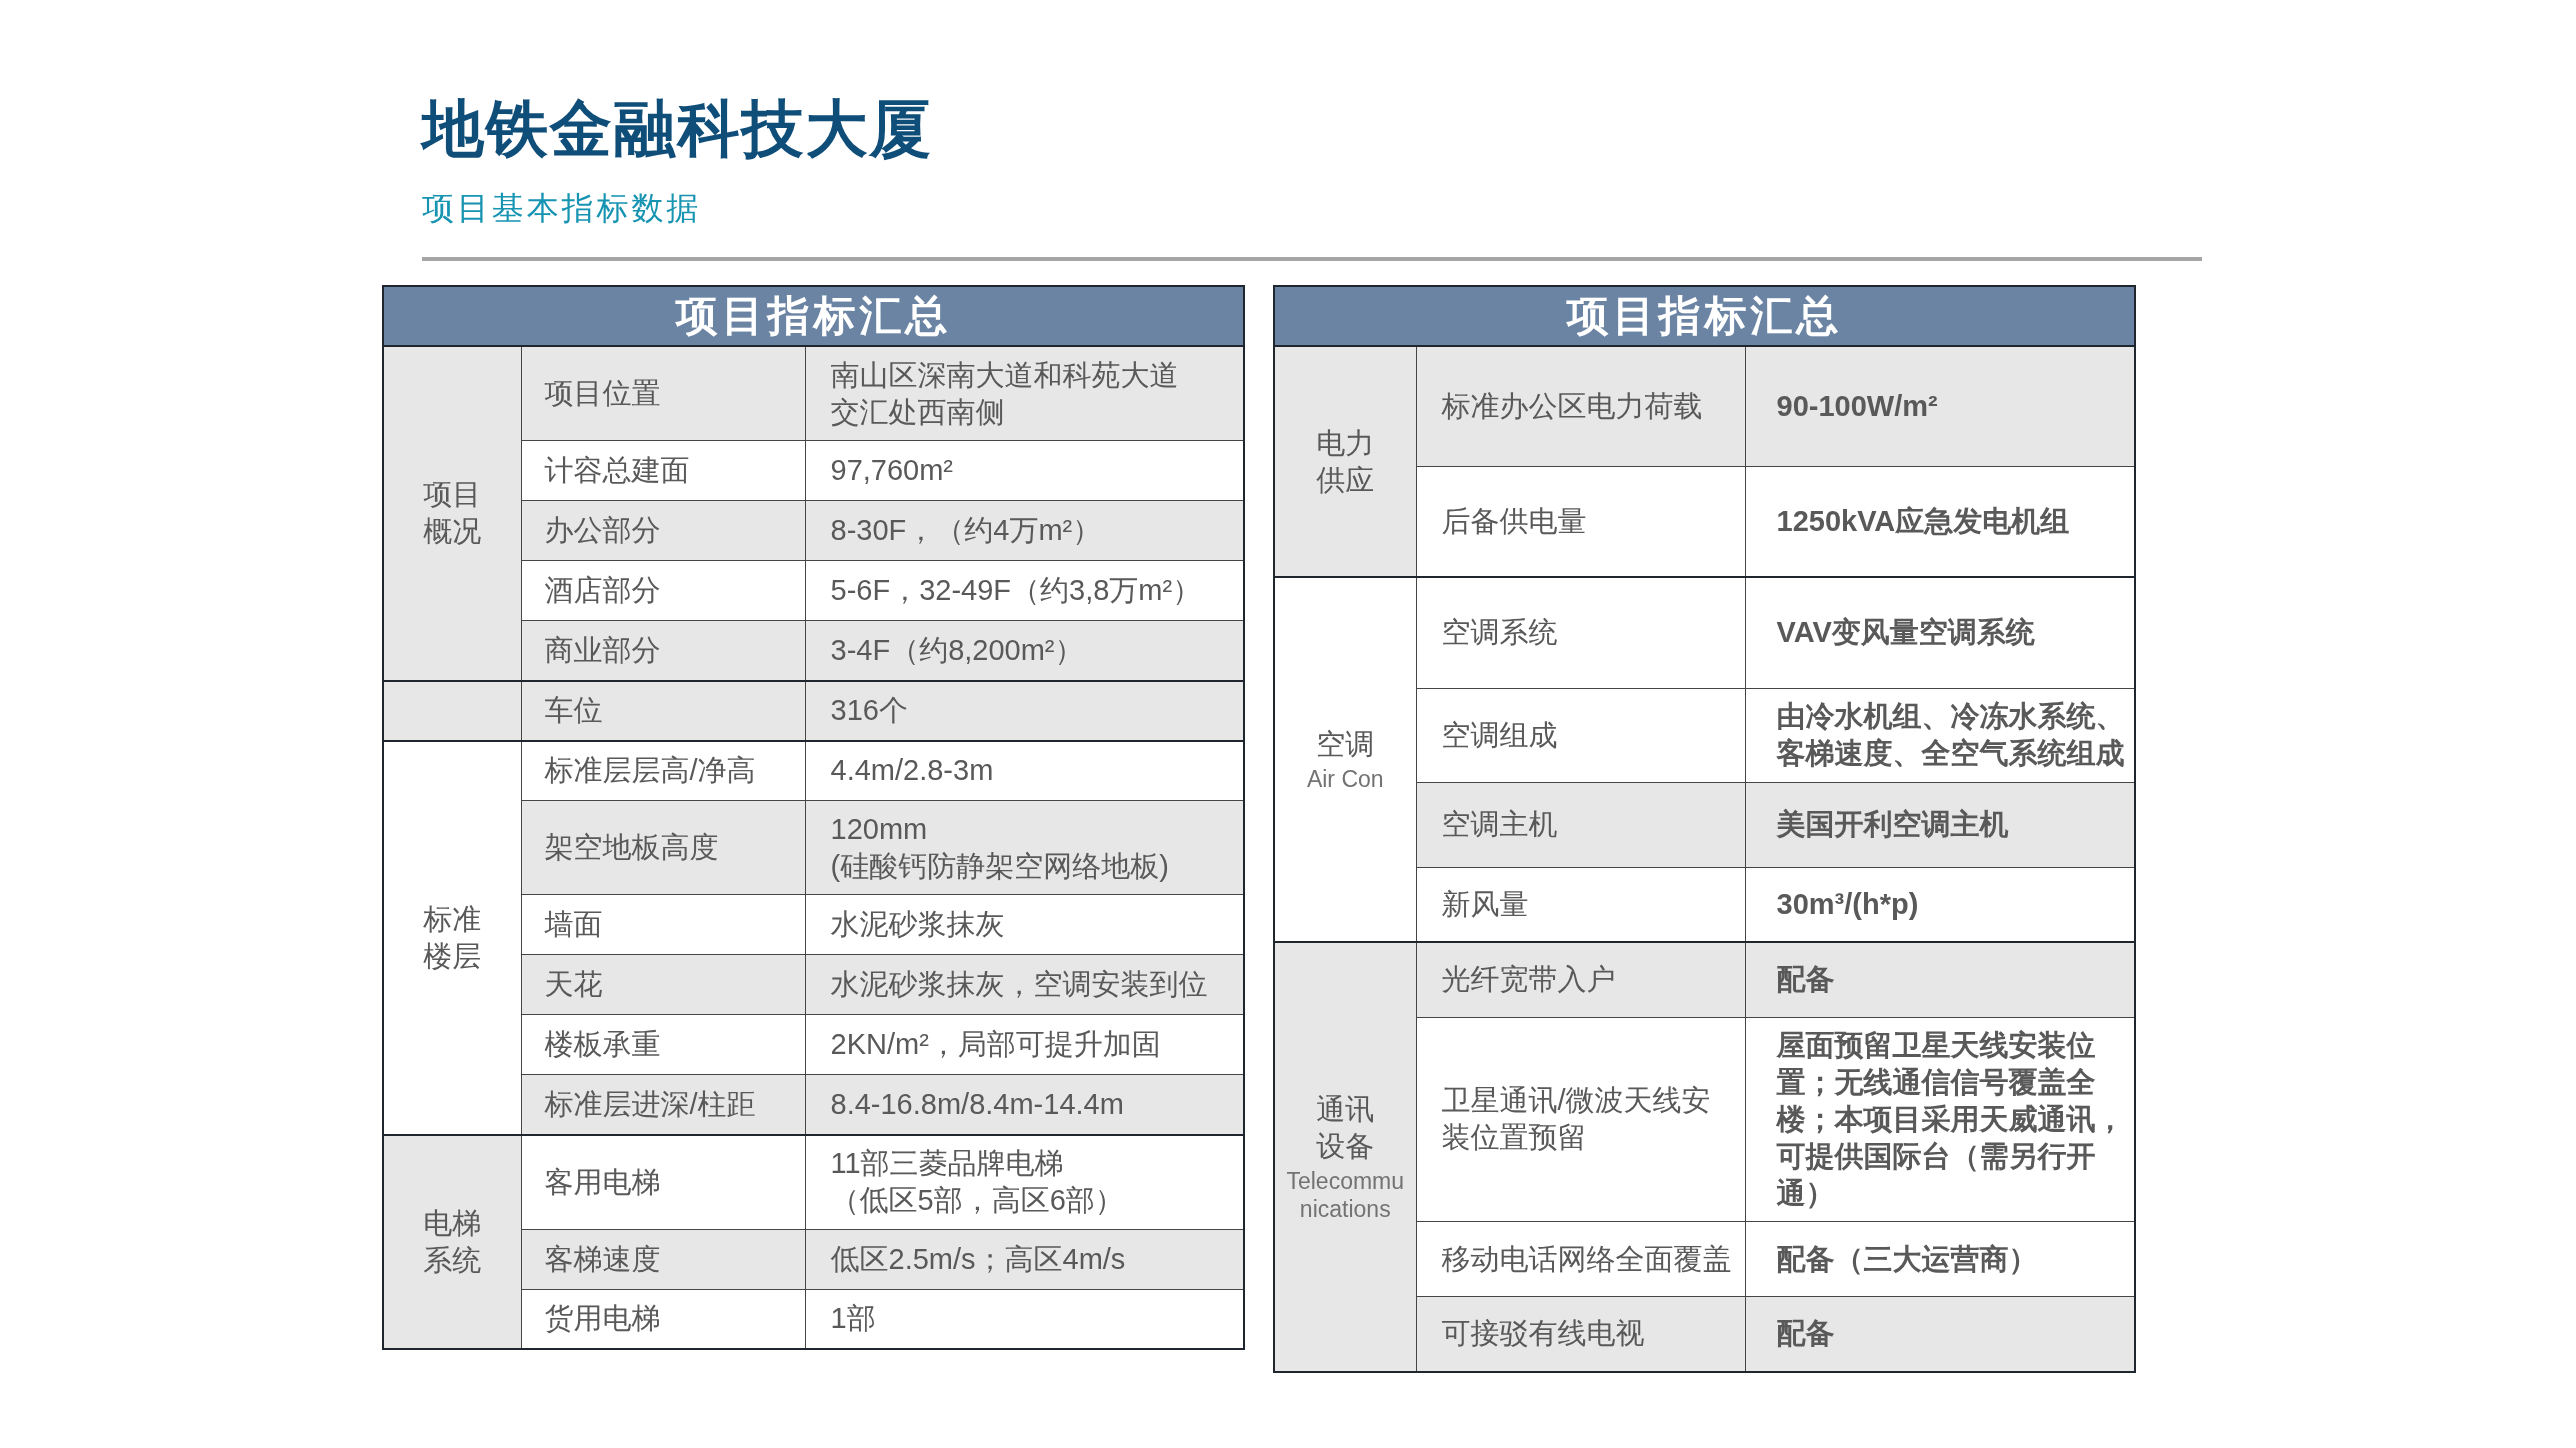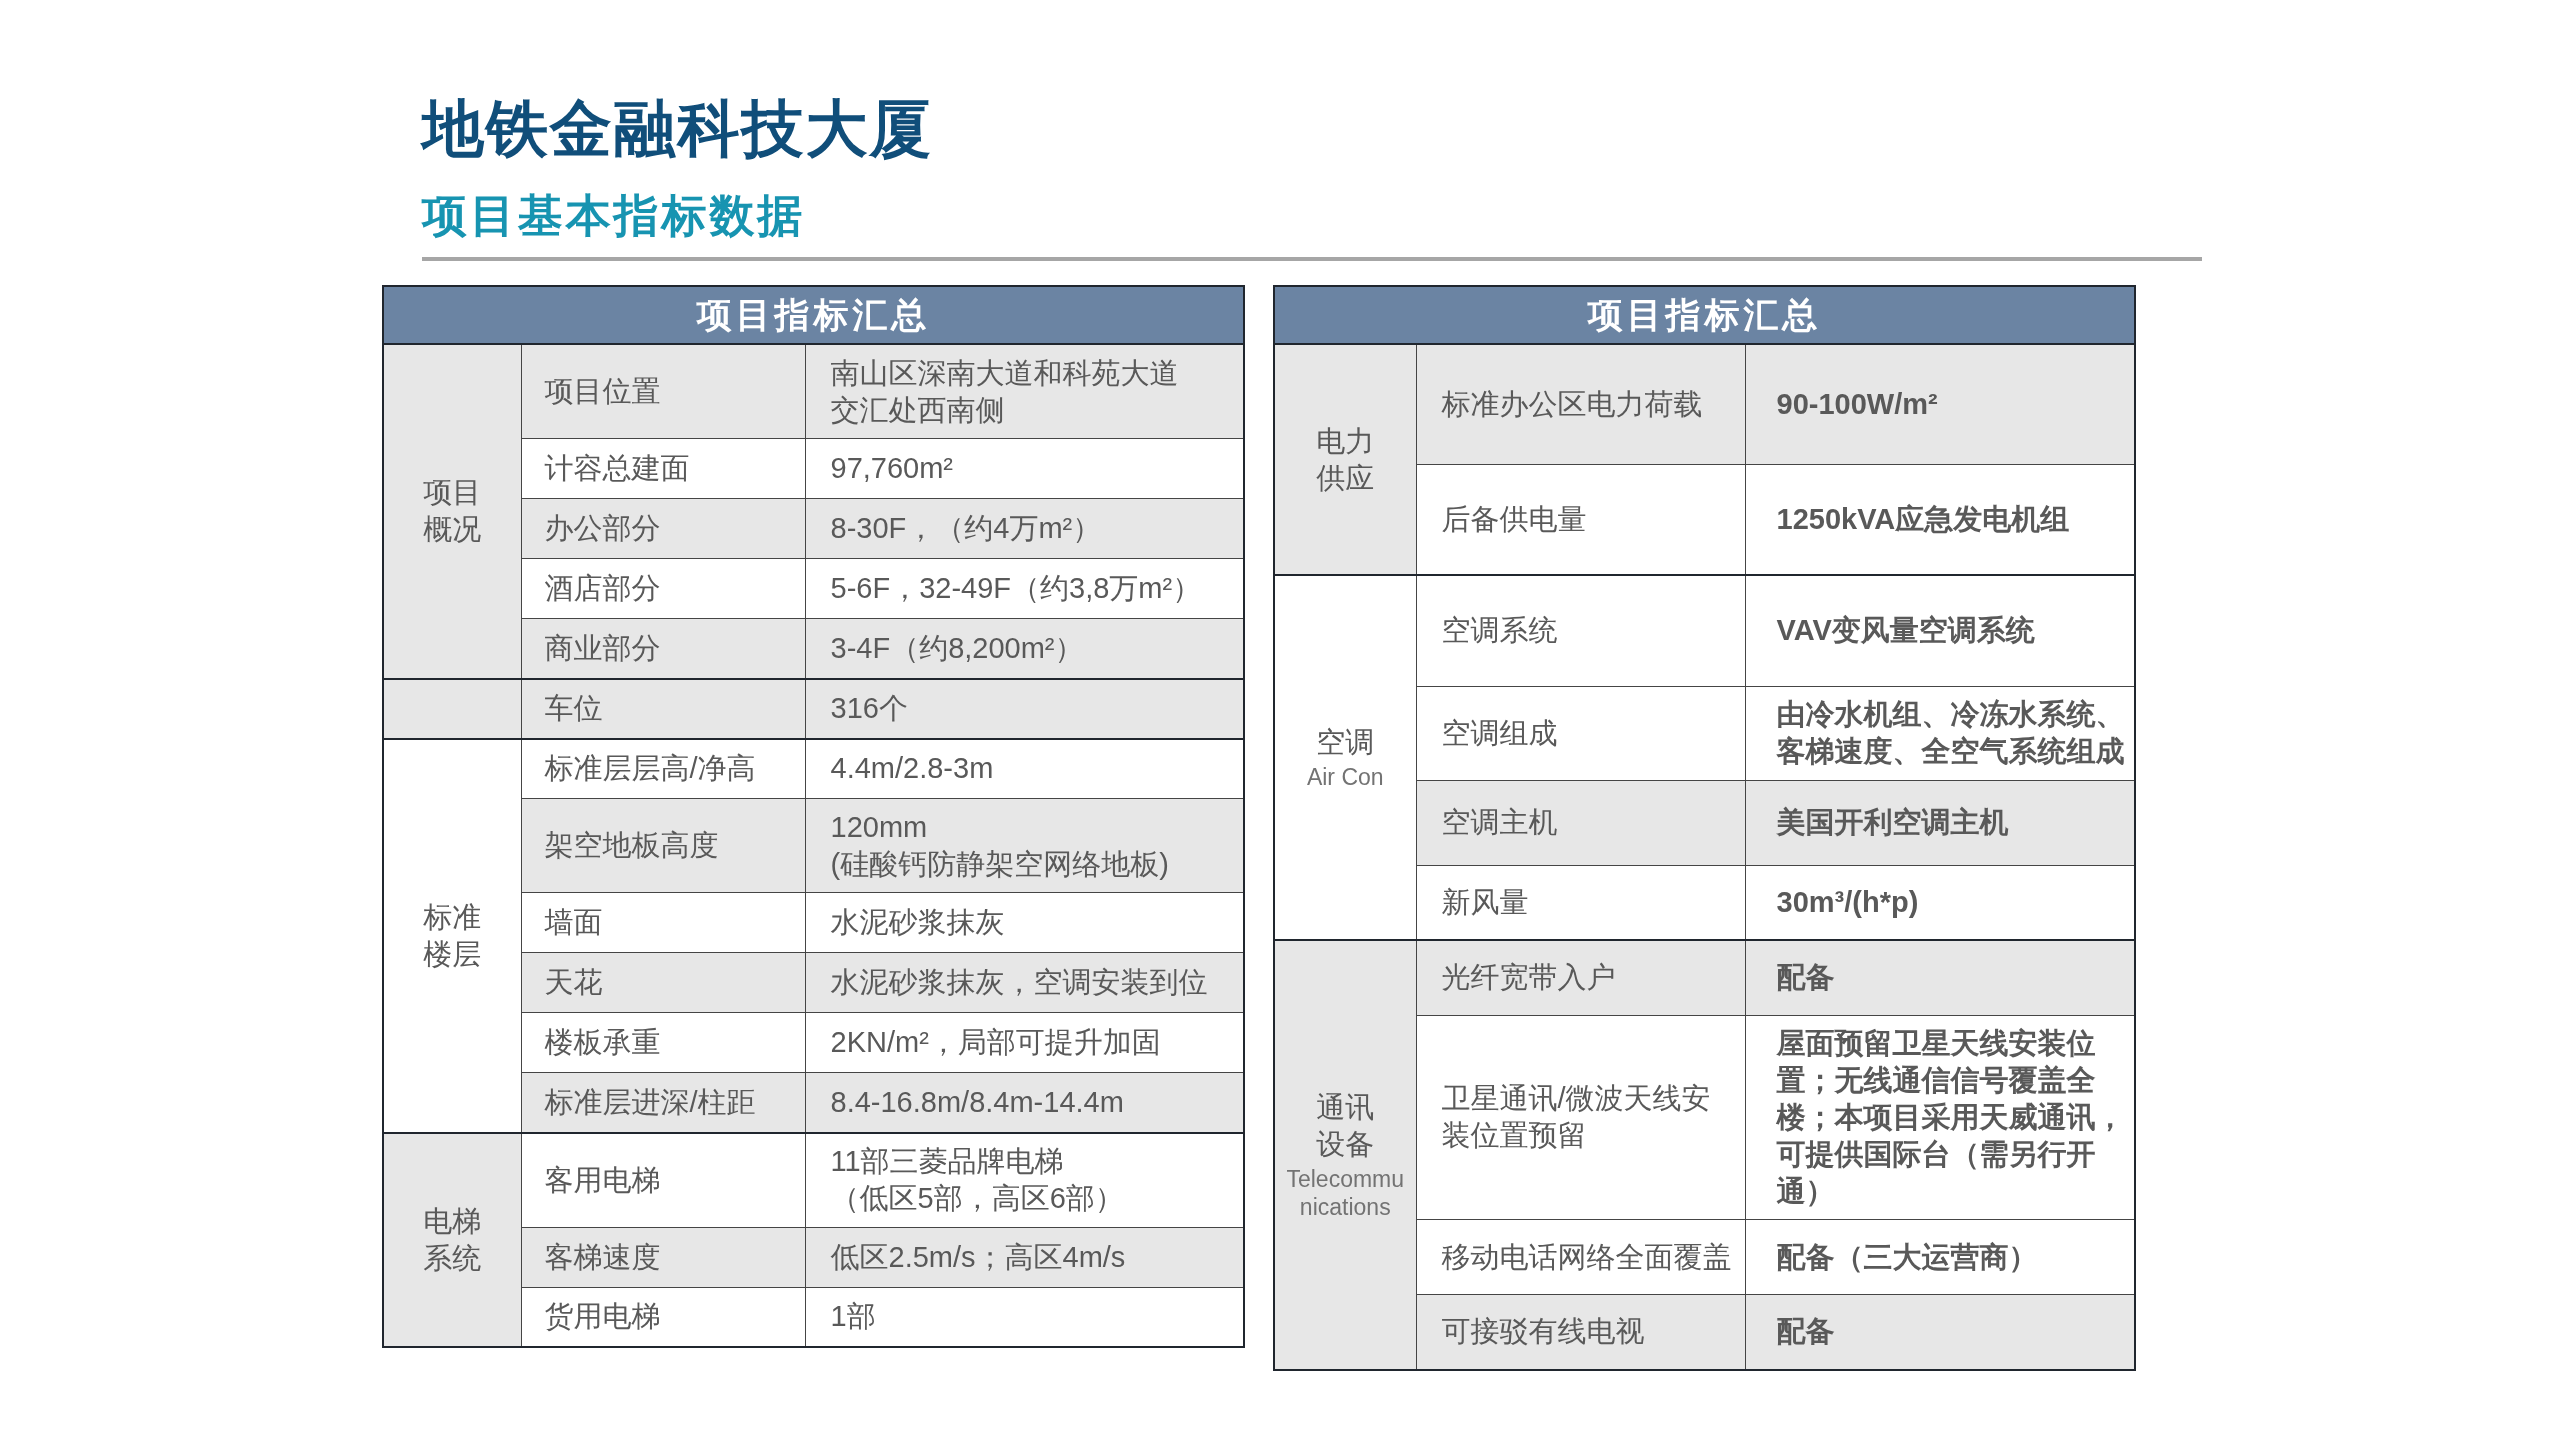--- a/index.html
+++ b/index.html
@@ -20,25 +20,24 @@
     font-size: 62px;
     font-weight: bold;
     letter-spacing: 1.9px;
     color: var(--title, #104e7a);
     line-height: 1.15;
   }
   .page-subtitle {
     position: absolute;
     left: 422px;
     top: 189px;
-    font-size: 45px;
+    font-size: 32px;
     letter-spacing: 2.9px;
     color: var(--subtitle, #1794b1);
     line-height: 1.2;
-    font-weight: bold;
   }
   .divider {
     position: absolute;
     left: 422px;
     top: 257px;
     width: 1780px;
     height: 3.9px;
     background: var(--divider, #a6a6a6);
   }
   table.tbl {
@@ -47,21 +46,21 @@
     border-collapse: collapse;
     table-layout: fixed;
     border: 2.9px solid #20262e;
     background: #ffffff;
   }
   table.ltable { left: 382px; width: 861px; }
   table.rtable { left: 1273px; width: 862px; }
   .tbl th {
     background: var(--table-header-bg, #6b84a3);
     color: var(--table-header-text, #ffffff);
-    font-size: 35px;
+    font-size: 42px;
     font-weight: bold;
     letter-spacing: 3.9px;
     height: 58px;
     text-align: center;
     border: 1.9px solid #20262e;
     border-bottom: 2.9px solid #20262e;
   }
   .tbl td {
     border: 1.9px solid #454545;
     font-size: 29px;

